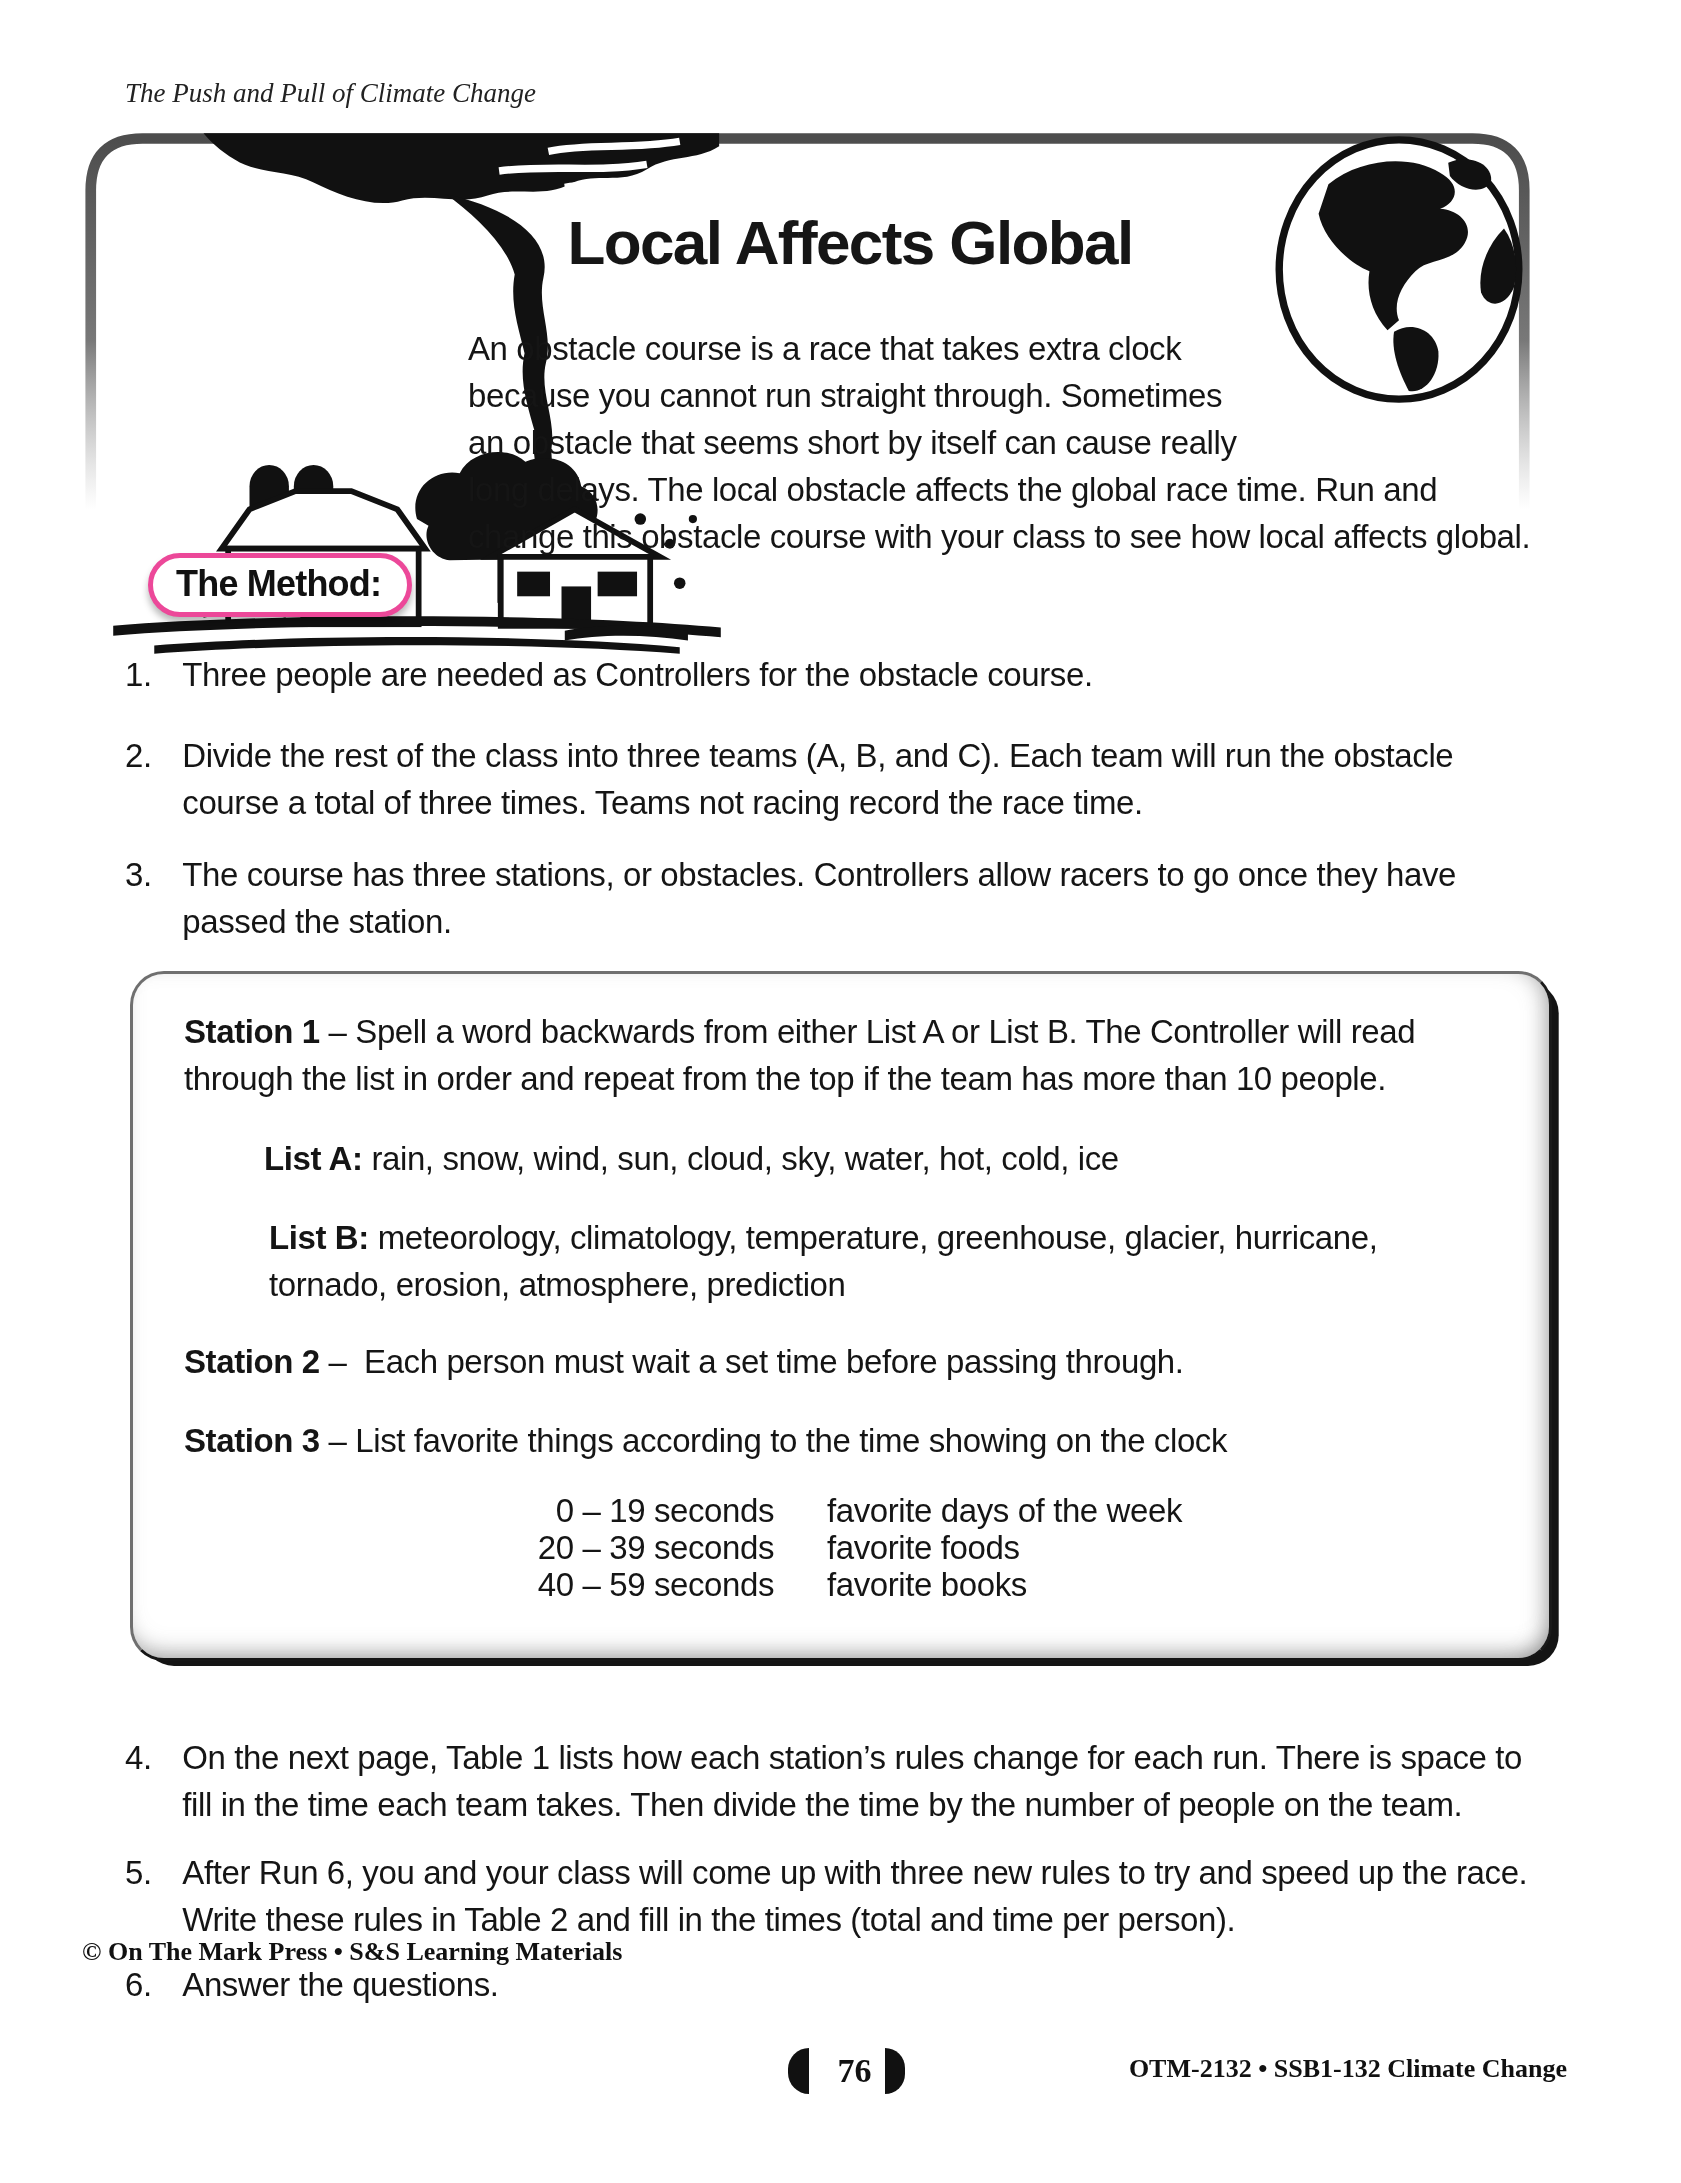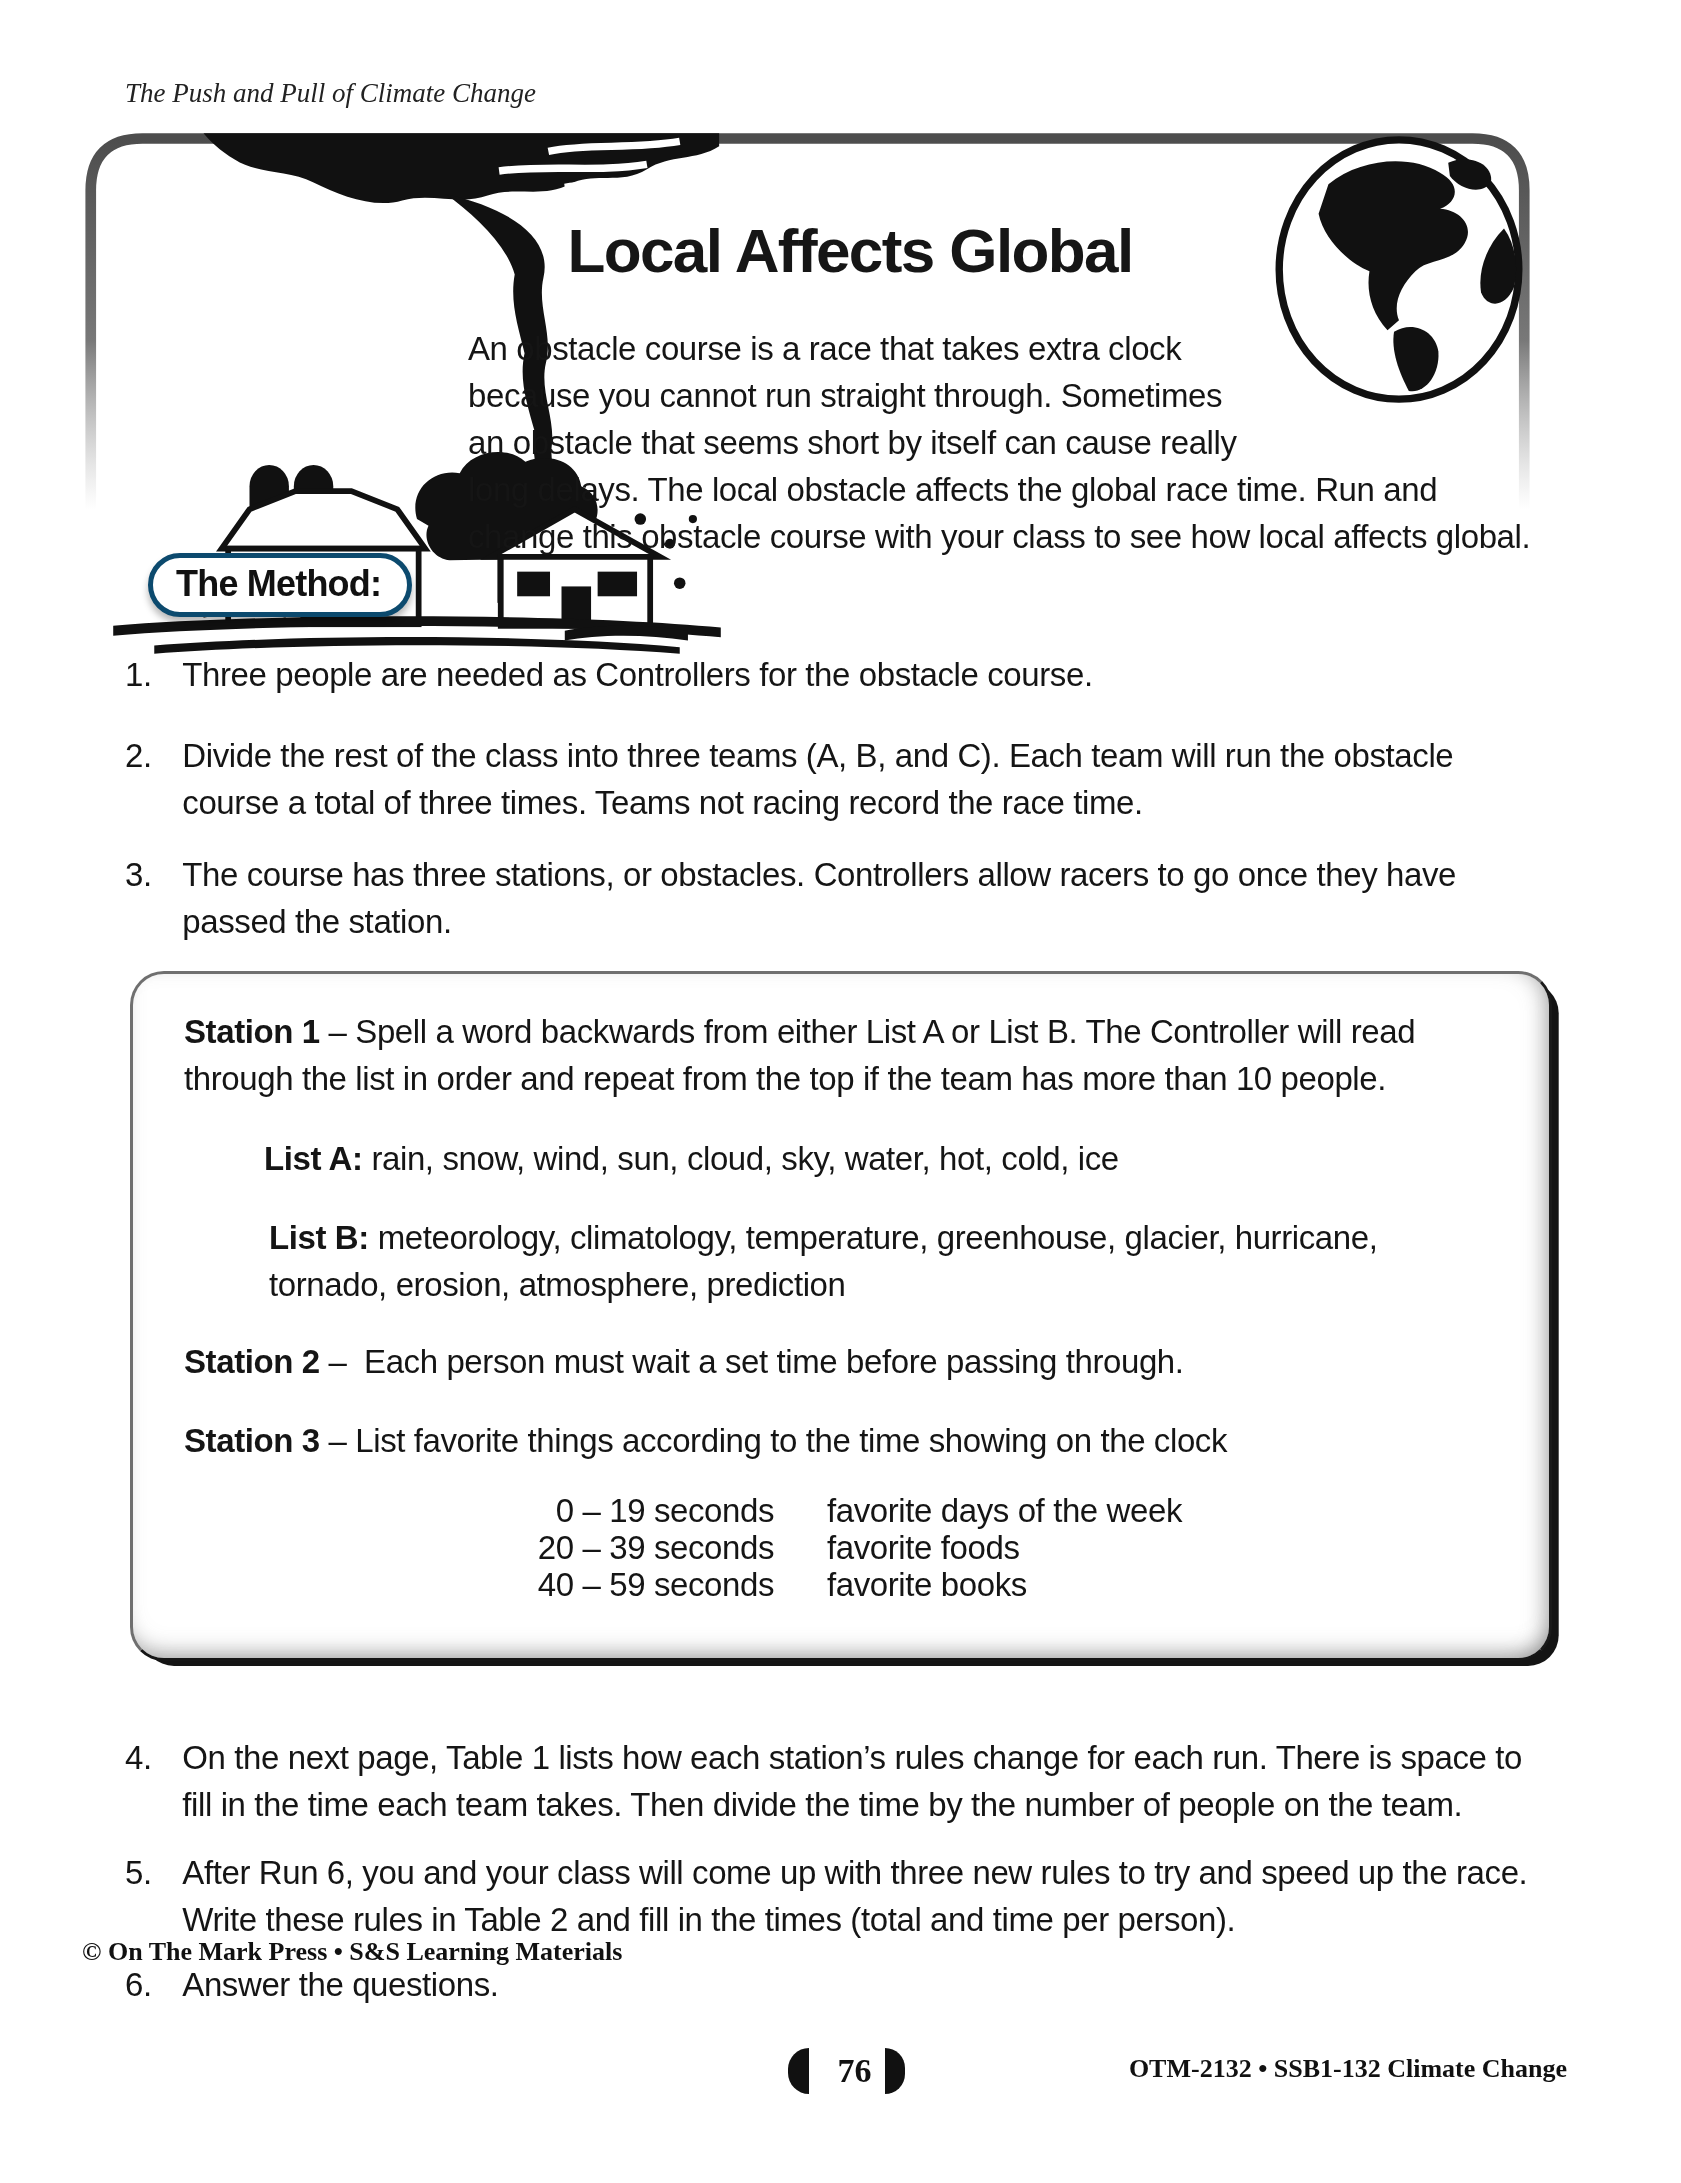--- a/index.html
+++ b/index.html
@@ -9,25 +9,25 @@
   }
   .abs{position:absolute;}
   .body40{font-size:33px;line-height:47px;letter-spacing:-0.4px;}
   .nowrap{white-space:nowrap;}
   .running-title{
     font-family:"Liberation Serif",serif;font-style:italic;
     font-size:27px;color:#222;
   }
   .page-title{
     font-size:62px;font-weight:bold;letter-spacing:-1.6px;
-    text-align:center;color:#161616;margin-top:8px;
+    text-align:center;color:#161616;
   }
   .method-pill{
     box-sizing:border-box;
-    border:5px solid #0c4a6e;border-radius:36px;background:#fff;
+    border:5px solid #ec4899;border-radius:36px;background:#fff;
     padding:5px 26px 6.6px 23px;
     font-size:36px;font-weight:bold;letter-spacing:-0.8px;color:#111;
     box-shadow:0 5.7px 7.4px rgba(0,0,0,0.28);
   }
   .step{display:flex;gap:21.3px;width:1445px;}
   .step .num{min-width:36px;}
   .step .txt{width:1371px;}
   .sbox{
     box-sizing:border-box;
     width:1422px;height:690px;background:#fff;

